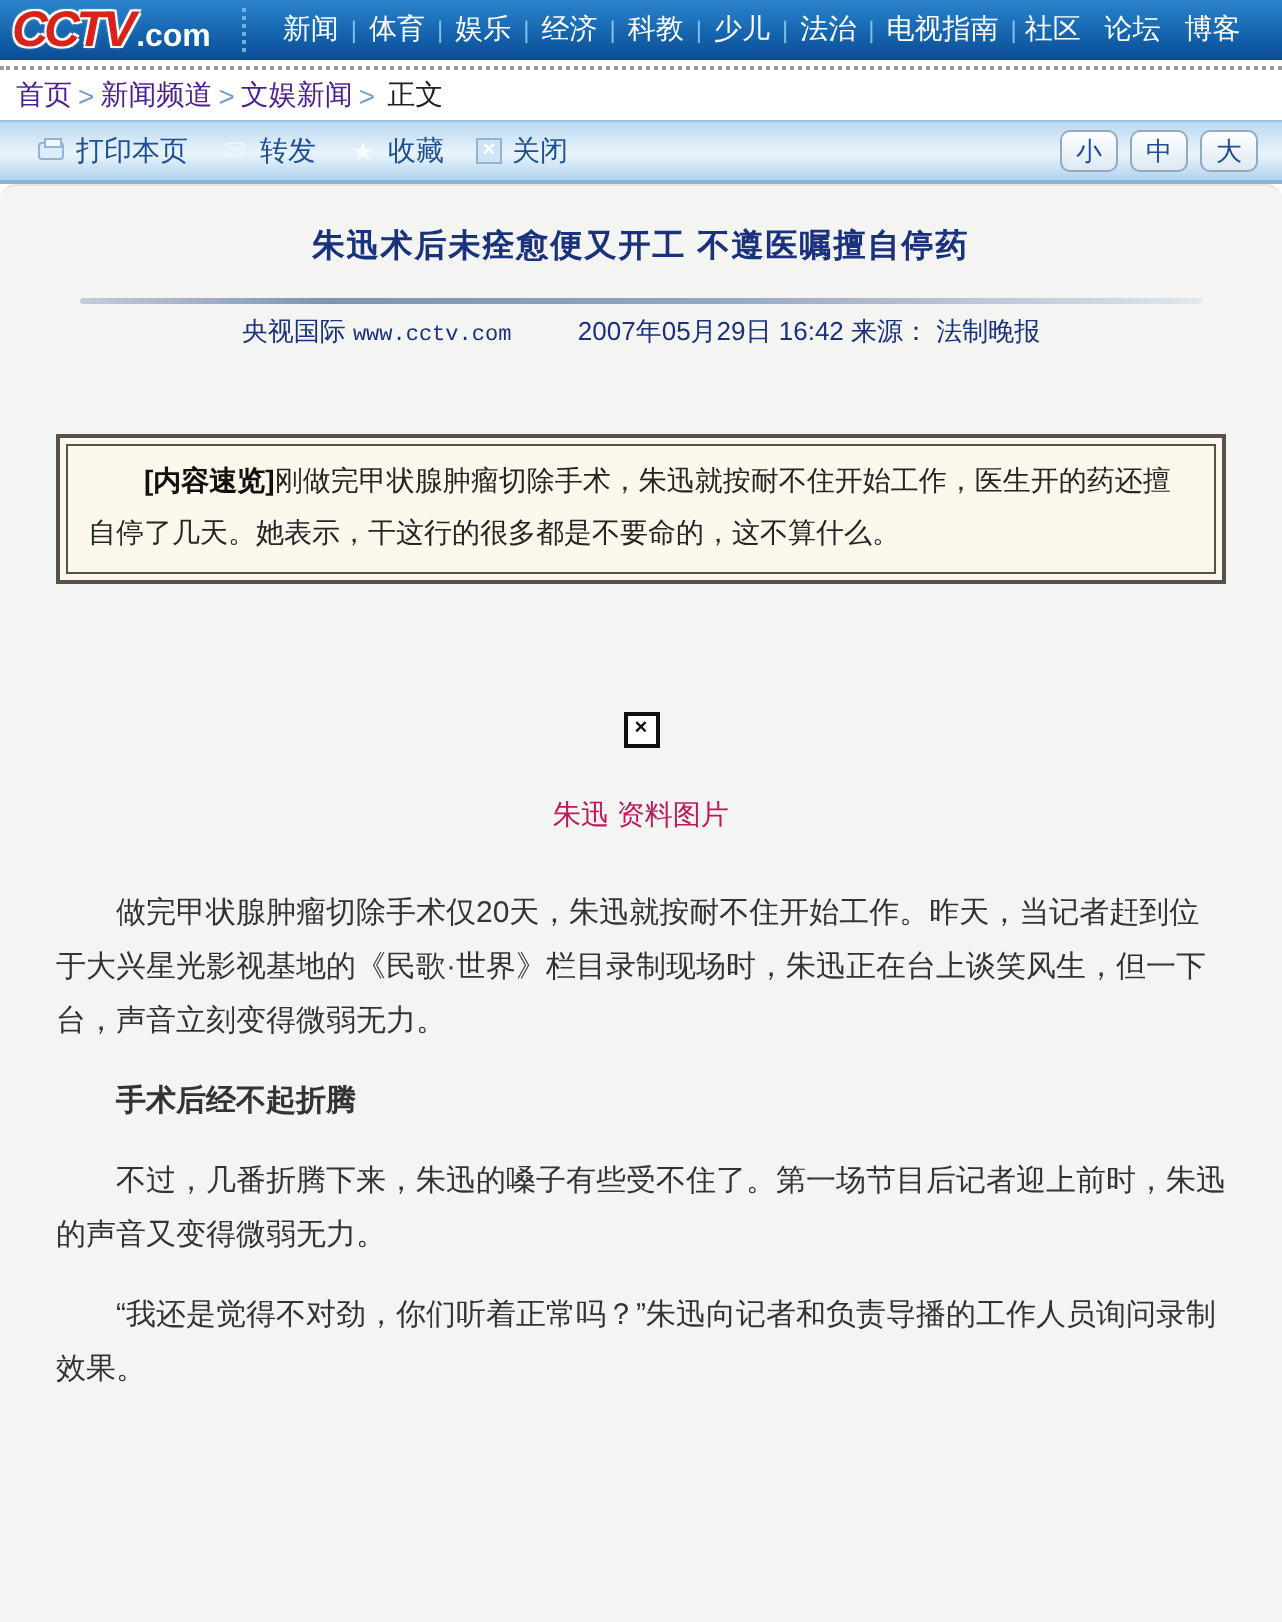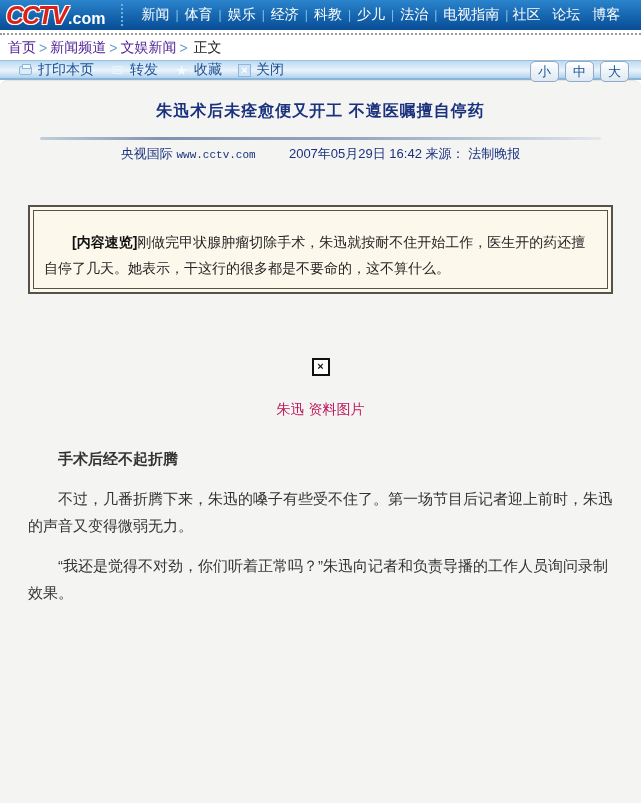--- a/index.html
+++ b/index.html
@@ -42,25 +42,25 @@
   .breadcrumb {
     height: 25px; background: #fff;
     display: flex; align-items: center;
     padding-left: 8px; font-size: 14px; color: #14366e;
   }
   .breadcrumb a { color: #4c1d95; text-decoration: none; margin-right: 3px; cursor: pointer; }
   .breadcrumb .bsep { color: #6f9fd0; margin-right: 3px; }
   .breadcrumb .current { color: #222; margin-left: 3px; }
   
   .toolbar {
-    height: 20px;
+    height: 32px;
     background: linear-gradient(180deg, #bcd9f0 0%, #e9f4fc 55%, #b2d2ed 100%);
     border-top: 1px solid #9cc2e2;
     border-bottom: 2px solid #8ab5da;
-    display: flex; align-items: flex-start; justify-content: space-between;
+    display: flex; align-items: center; justify-content: space-between;
     padding: 0 12px 0 18px;
   }
   .tool-left { display: flex; align-items: center; gap: 16px; }
   .tool-item { display: flex; align-items: center; gap: 5px; color: #1d4f94; font-size: 14px; cursor: pointer; }
   .mini-icon {
     width: 15px; height: 13px; display: inline-flex; align-items: center; justify-content: center;
     font-size: 12px; color: #f4fafe;
   }
   .printer-shape { width: 13px; height: 9px; background: #dcecf8; border: 1px solid #8fb6d8; border-radius: 2px; position: relative; }
   .printer-shape::before { content:""; position:absolute; left:2px; top:-3px; width:7px; height:3px; background:#f2f8fd; border:1px solid #8fb6d8; }
@@ -94,21 +94,21 @@
     height: 3px; margin: 15px 12px 0 12px; border-radius: 2px;
     background: linear-gradient(90deg, #c2cdda 0%, #7f92b3 22%, #93a5c0 55%, #ccd4e0 90%, #e4e8ee 100%);
   }
   .byline { text-align: center; color: #1a317e; font-size: 13px; margin-top: 5px; }
   .byline .mono { font-family: "Liberation Mono", "DejaVu Sans Mono", monospace; font-size: 11px; }
   .byline .gap { display: inline-block; width: 26px; }
   .byline a { color: #1a317e; text-decoration: none; cursor: pointer; }
   
   .summary-outer { margin-top: 42px; border: 2px solid #55524b; background: #fdf8ec; padding: 3px; }
   .summary-inner {
-    border: 1px solid #55524b; padding: 18px 10px 7px 10px;
+    border: 1px solid #55524b; padding: 4px 10px 7px 10px;
     font-size: 14px; line-height: 26px; color: #252525; text-indent: 2em;
   }
   .summary-label { font-weight: bold; color: #111; }
   
   .figure { text-align: center; margin-top: 62px; height: 20px; }
   .broken-img {
     display: inline-flex; width: 18px; height: 18px;
     border: 2px solid #101010; background: #fff;
     align-items: center; justify-content: center;
     font-size: 11px; font-weight: bold; color: #101010; line-height: 1;
@@ -215,19 +215,20 @@
   </div>
 
   <div class="figure">
     <span class="broken-img">×</span>
   </div>
   <div class="caption">
     <a>朱迅 资料图片</a>
   </div>
 
   <div class="body-text">
+    <p>做完甲状腺肿瘤切除手术仅20天，朱迅就按耐不住开始工作。昨天，当记者赶到位于大兴星光影视基地的《民歌·世界》栏目录制现场时，朱迅正在台上谈笑风生，但一下台，声音立刻变得微弱无力。</p>
     <p class="subheading">手术后经不起折腾</p>
     <p>不过，几番折腾下来，朱迅的嗓子有些受不住了。第一场节目后记者迎上前时，朱迅的声音又变得微弱无力。</p>
     <p>“我还是觉得不对劲，你们听着正常吗？”朱迅向记者和负责导播的工作人员询问录制效果。</p>
 
   </div>
 
 </div>
 
 </body></html>

